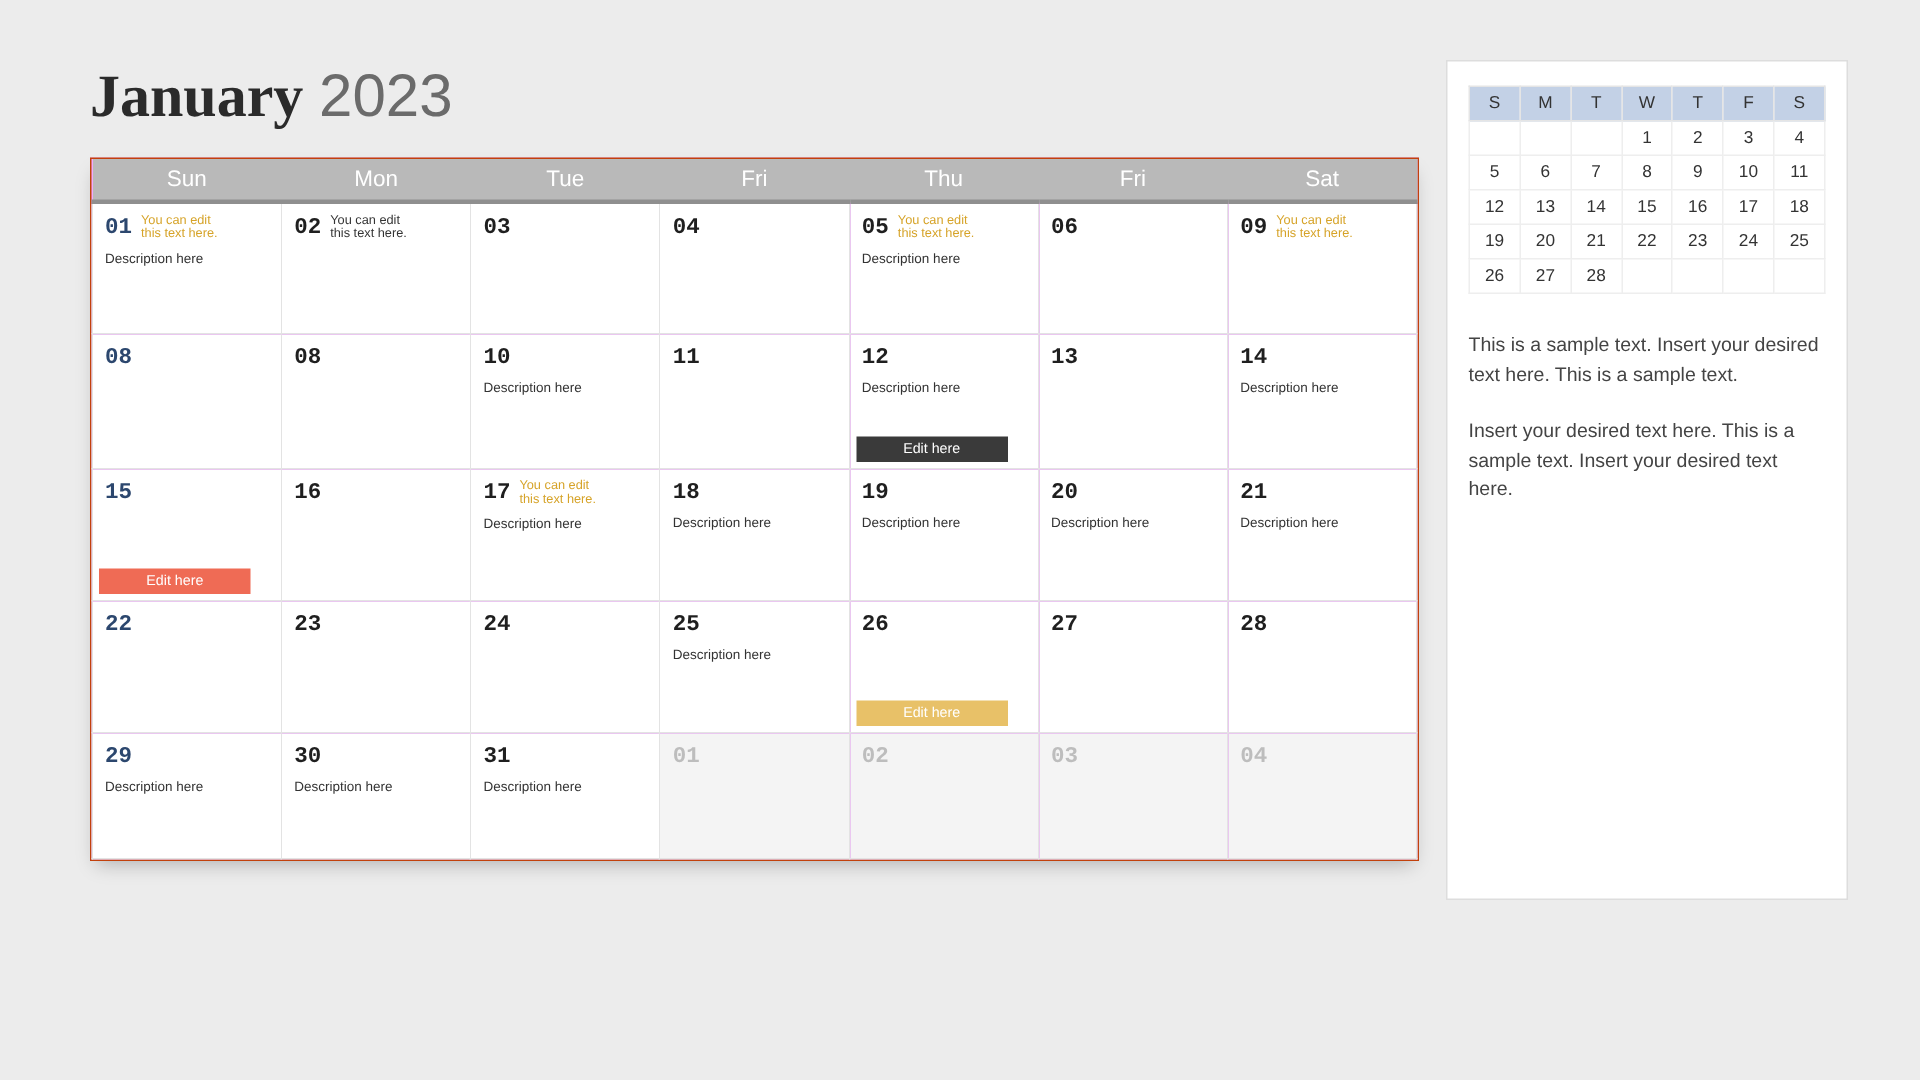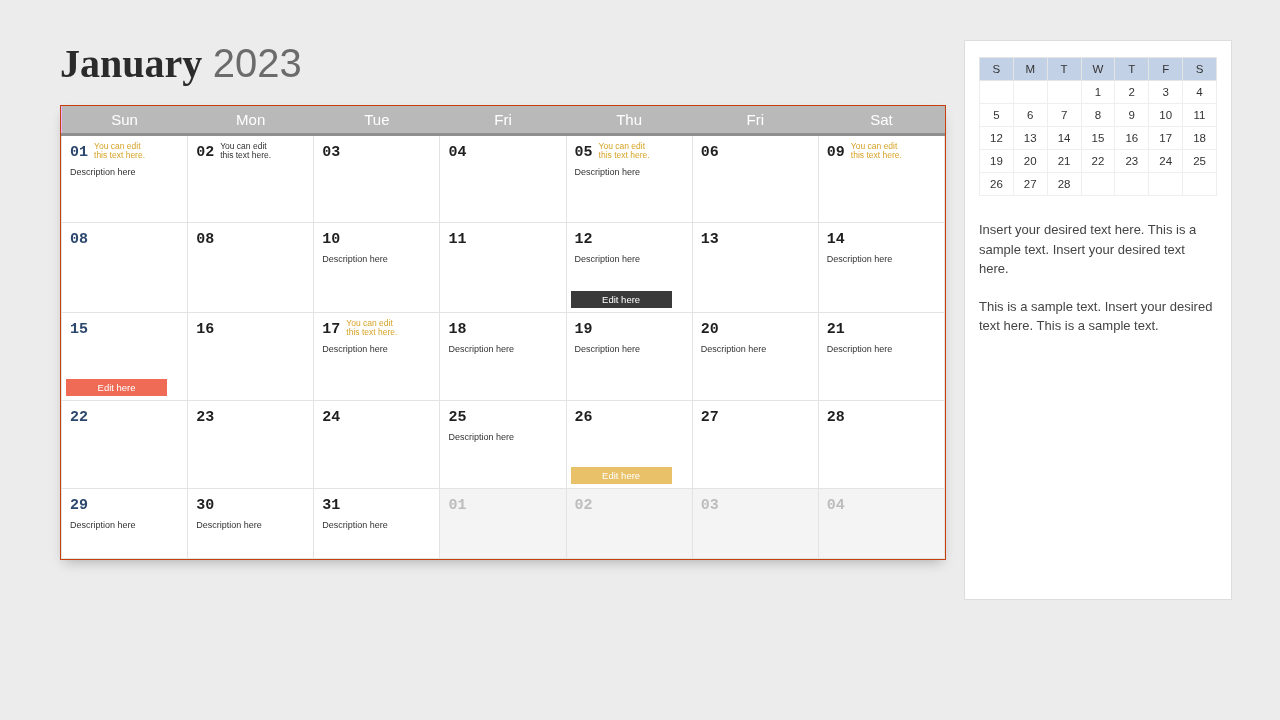--- a/index.html
+++ b/index.html
@@ -36,21 +36,21 @@
   }
   .cal td {
     border: 1px solid #e3e3e3;
     height: 88px;
     vertical-align: top;
     padding: 6px 8px 4px 8px;
     position: relative;
     background: #fff;
   }
   .cal tbody tr:nth-child(2) td { height: 90px; }
-  .cal tbody tr:last-child td { height: 70px; background:#f4f4f4; }
+  .cal tbody tr:last-child td { height: 84px; background:#f4f4f4; }
   .cal tbody tr:last-child td.in-month { background:#fff; }
   .daynum { font-size: 15px; font-weight: 700; color: #1f1f1f; font-family: Liberation Mono, monospace; }
   .daynum.sun { color: #2c476e; }
   .daynum.out { color: #bdbdbd; font-weight:700; }
   .side-note {
     font-size: 8.5px; color: #d6a328; line-height: 1.1;
     display: inline-block; vertical-align: top; margin-left: 6px; width: 62px;
   }
   .side-note.dark { color: #333; }
   .desc { font-size: 9px; color: #333; margin-top: 6px; }
@@ -215,18 +215,18 @@
                 <td>28</td>
                 <td class="empty">.</td>
                 <td class="empty">.</td>
                 <td class="empty">.</td>
                 <td class="empty">.</td>
               </tr>
             </tbody>
         </table>
       </div>
       <div class="side-text">
+        <p>This is a sample text. Insert your desired text here. This is a sample text.</p>
         <p>Insert your desired text here. This is a sample text. Insert your desired text here.</p>
-        <p>This is a sample text. Insert your desired text here. This is a sample text.</p>
       </div>
     </div>
   </div>
 </div>
 
 </body></html>

